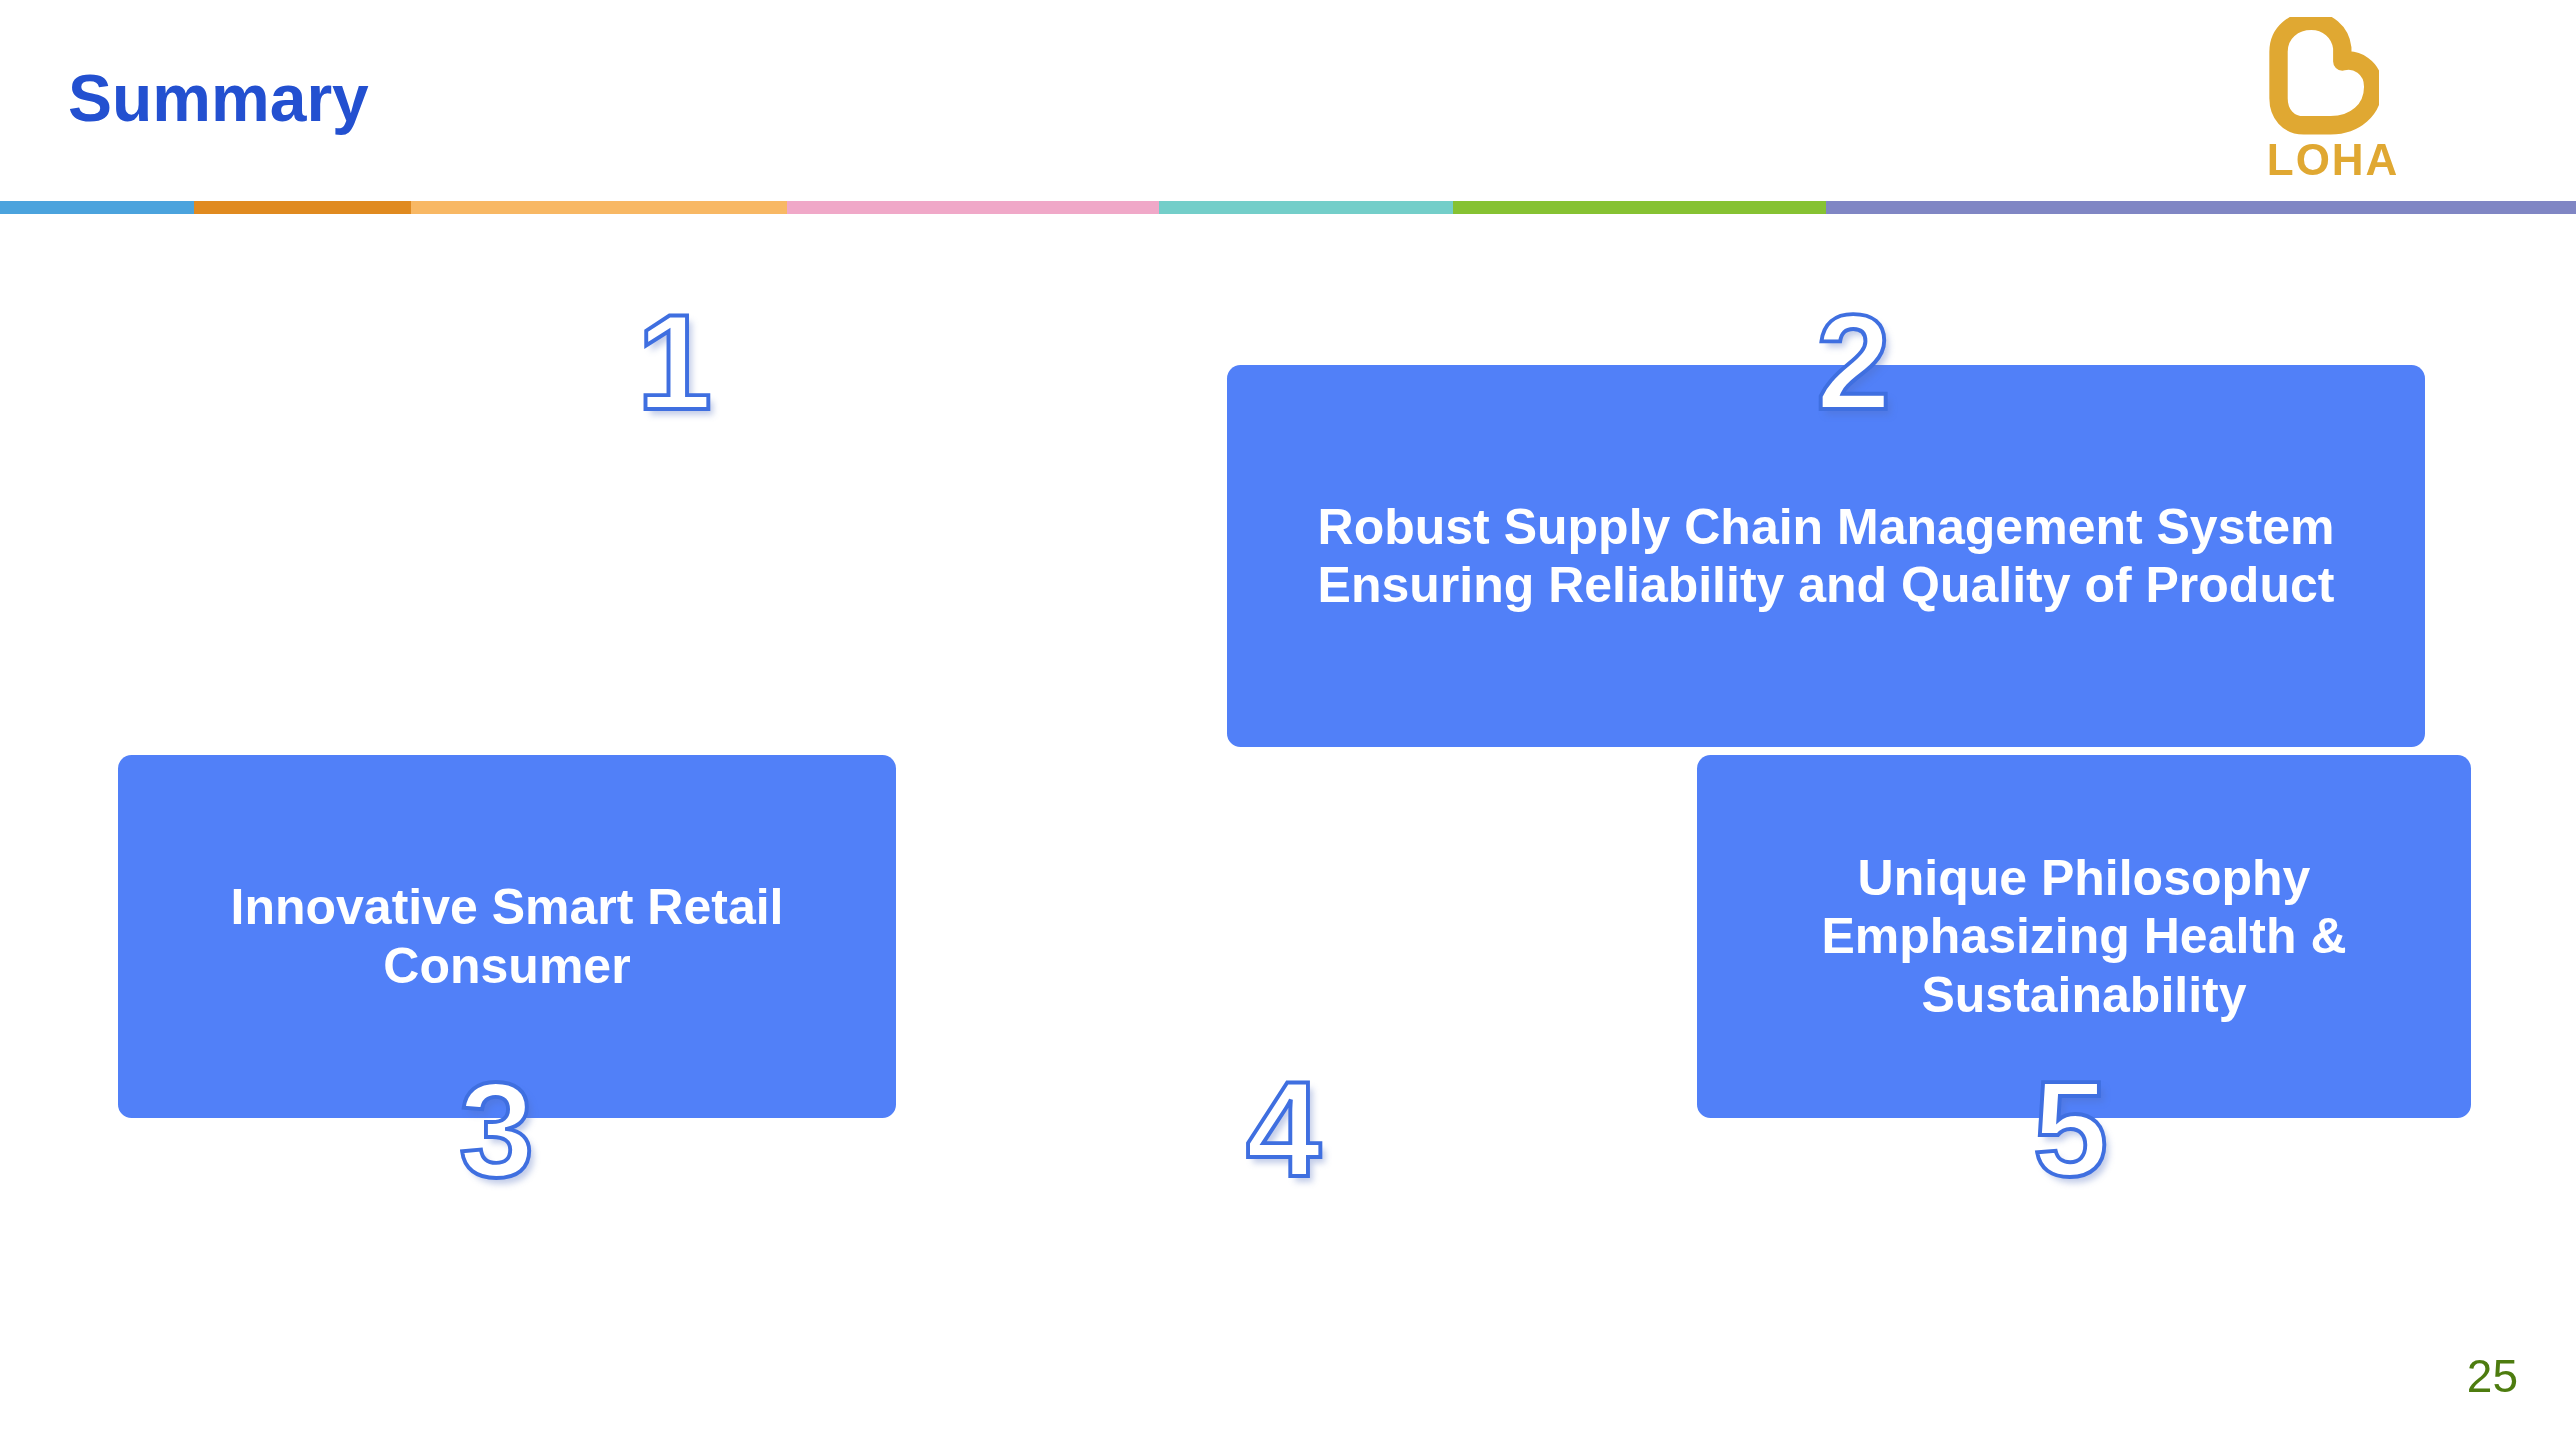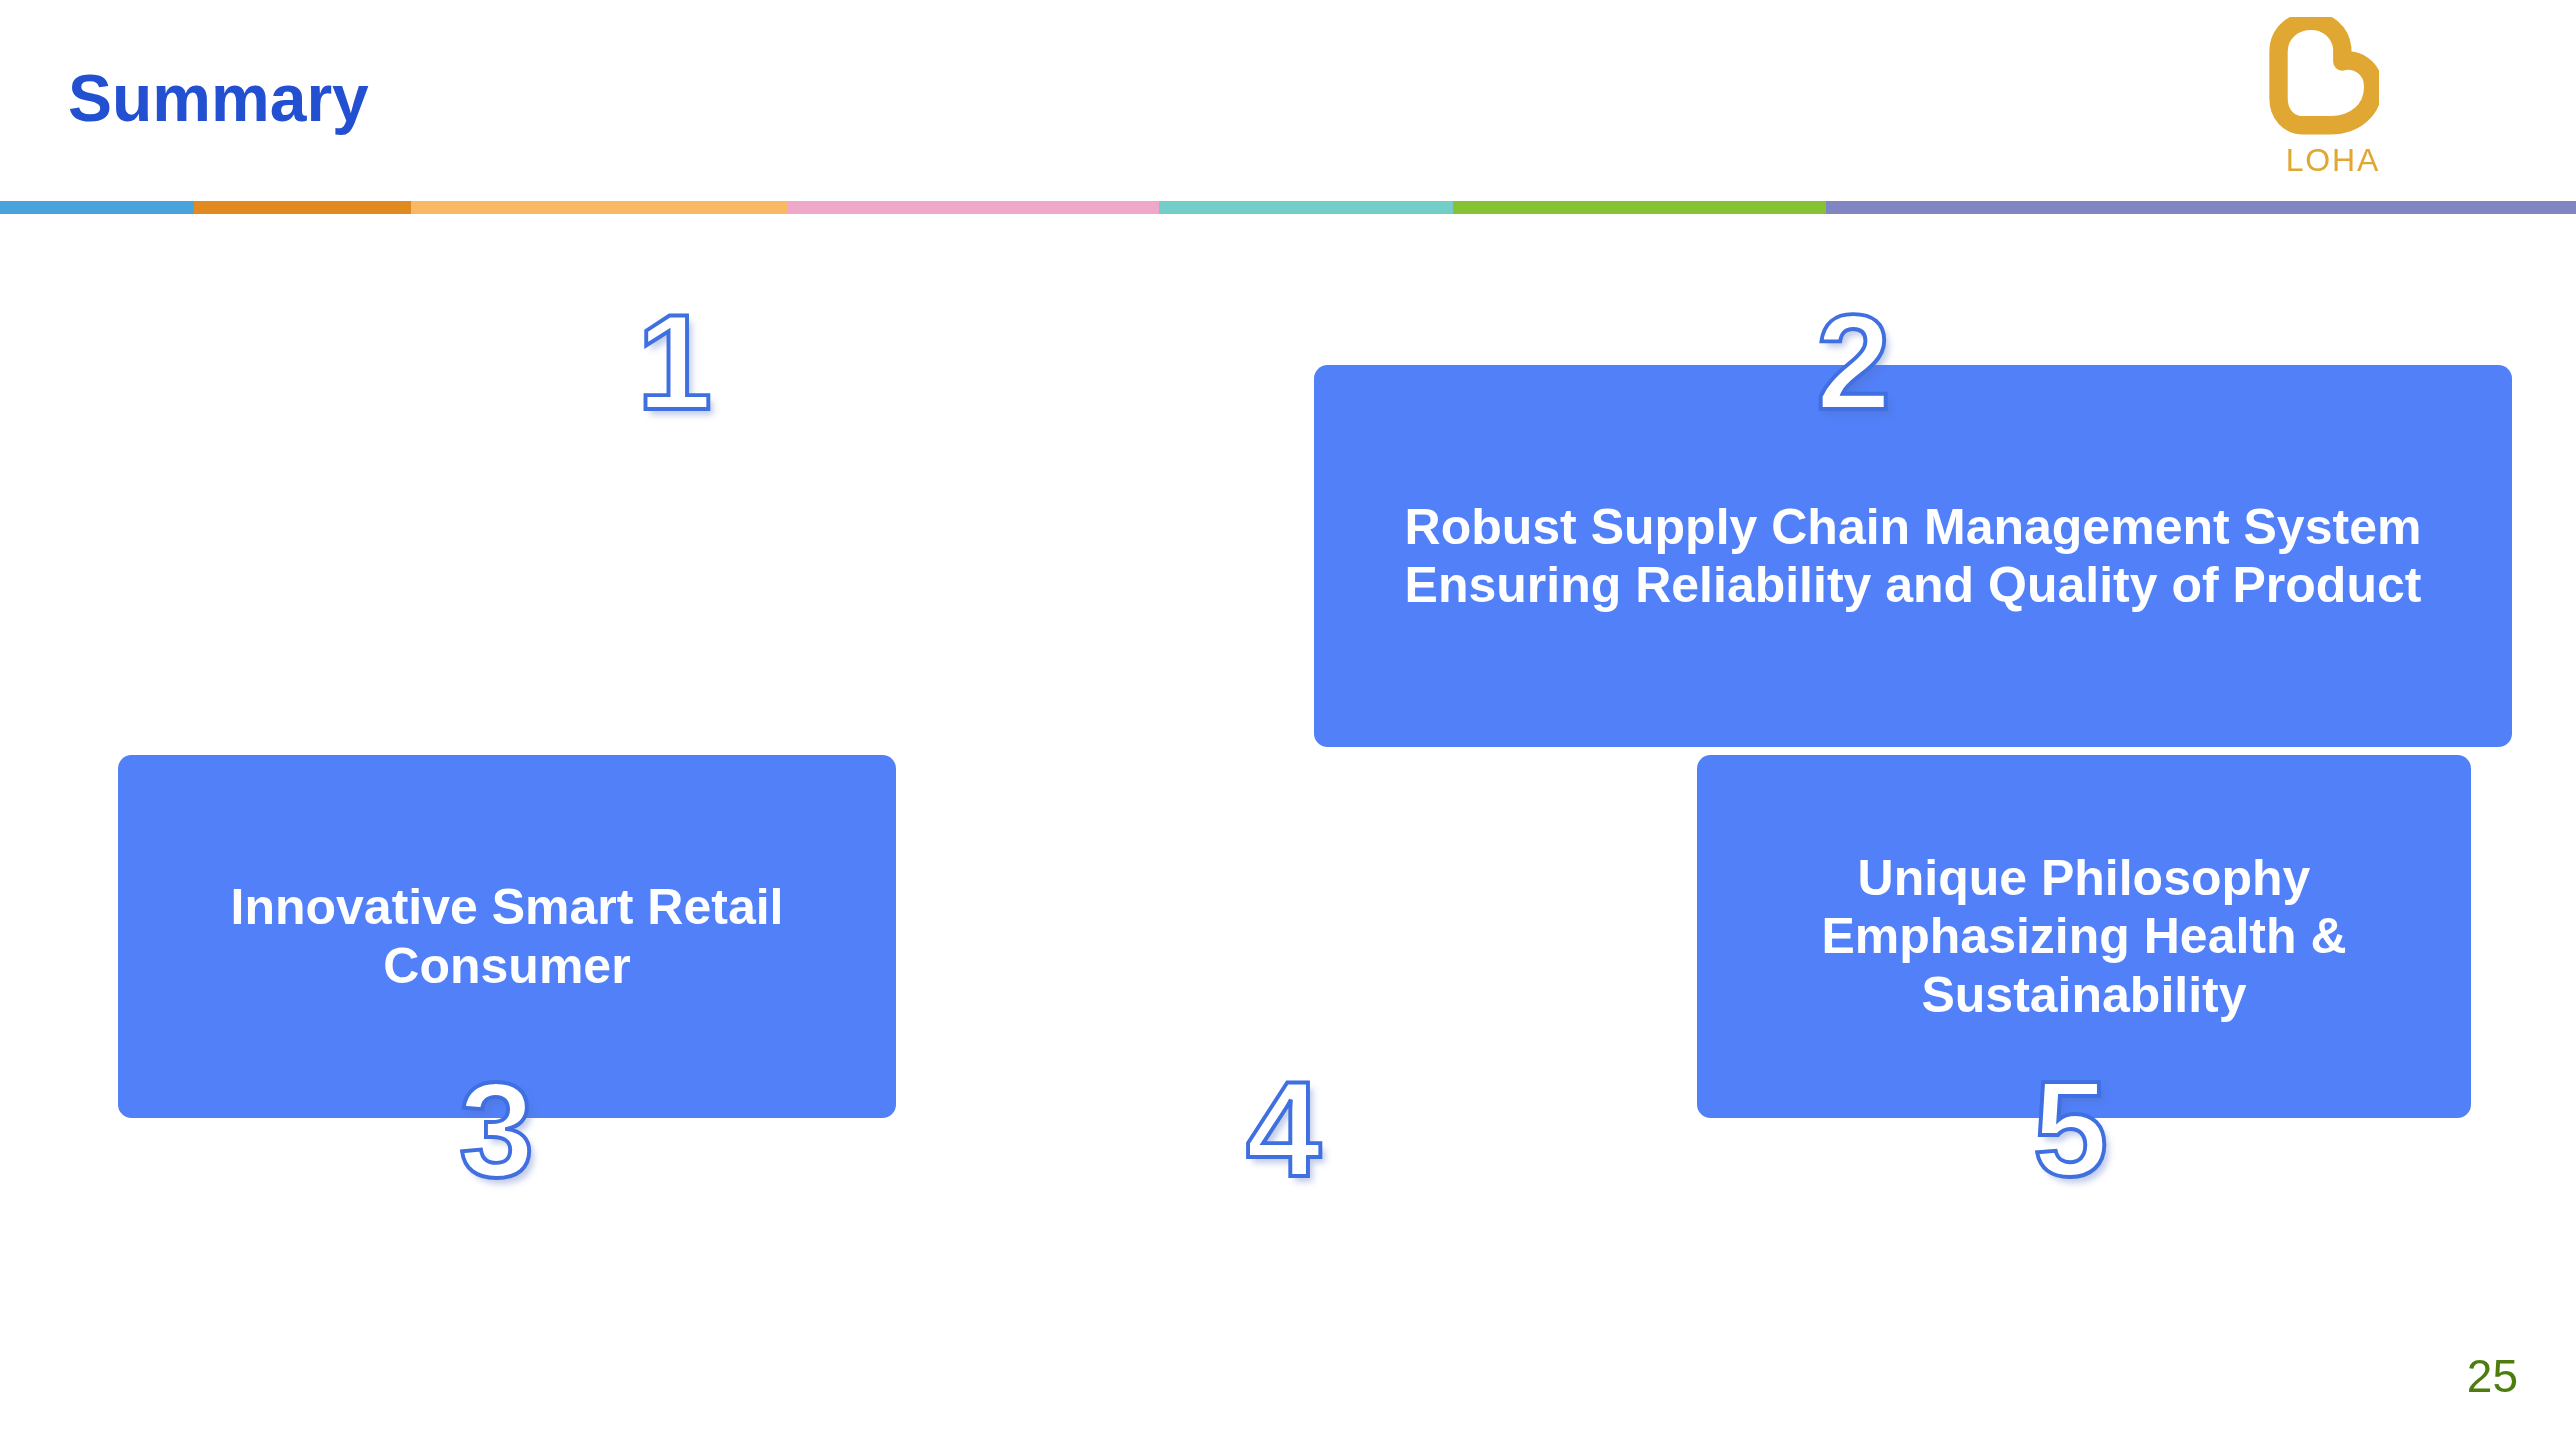--- a/index.html
+++ b/index.html
@@ -50,22 +50,22 @@
     top: 0px;
     width: 114px;
     height: 118px;
   }
   #logo-wordmark {
     position: absolute;
     left: 0px;
     top: 118px;
     width: 174px;
     text-align: center;
-    font-size: 32px;
-    font-weight: normal;
+    font-size: 44px;
+    font-weight: bold;
     letter-spacing: 1.9px;
     color: #e0a832;
     line-height: 50px;
   }
 
   
   #color-rule {
     position: absolute;
     left: 0;
     top: 201px;
@@ -87,21 +87,21 @@
     text-align: center;
     color: #ffffff;
     font-weight: bold;
     line-height: 1.17;
     padding: 0 23px;
   }
   .card-text { width: 100%; }
 
   
   #card-1 { left: 118px;  top: 365px; width: 1145px; height: 382px; font-size: 50px; }
-  #card-2 { left: 1314px; top: 365px; width: 1198px; height: 382px; font-size: 50px; }
+  #card-2 { left: 1227px; top: 365px; width: 1198px; height: 382px; font-size: 50px; }
   
   #card-3 { left: 118px;  top: 755px; width: 778px;  height: 363px; font-size: 50px; }
   #card-4 { left: 908px;  top: 755px; width: 778px;  height: 363px; font-size: 50px; }
   #card-5 { left: 1697px; top: 755px; width: 774px;  height: 363px; font-size: 50px; }
 
   
   .badge-number {
     position: absolute;
     font-size: 135px;
     font-weight: bold;

